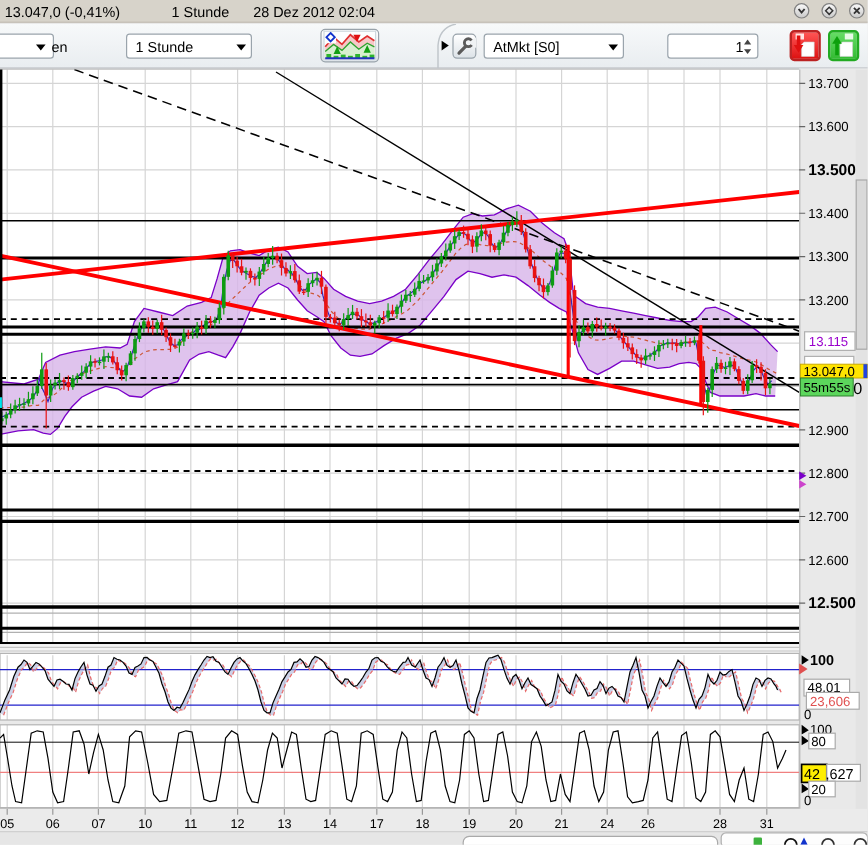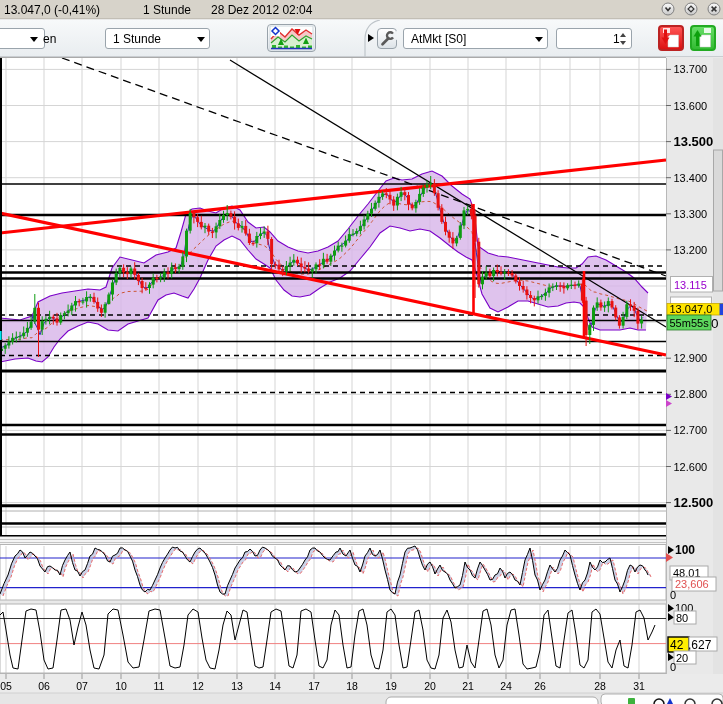--- a/index.html
+++ b/index.html
@@ -634,21 +634,21 @@
  </svg>
  <div style="position:absolute; left:368px; top:14px; width:0; height:0; border-top:4.5px solid transparent; border-bottom:4.5px solid transparent; border-left:6.5px solid #000;"></div>
  <div class="btn" style="left:377px; top:8px; width:20px; height:21px;">
   <svg width="19" height="19">
    <line x1="4.5" y1="15.2" x2="10.2" y2="9.5" stroke="#5a5a5a" stroke-width="2.7" stroke-linecap="round"></line>
    <circle cx="12.3" cy="6.6" r="3.3" fill="none" stroke="#5a5a5a" stroke-width="2.4"></circle>
    <polygon points="12.3,6.6 20,1 20,12" fill="#f0f3f5"></polygon>
    <circle cx="12.3" cy="6.6" r="1.6" fill="#f0f3f5" stroke="none"></circle>
   </svg>
  </div>
- <div class="dd" style="left:403px; width:145px;">
+ <div class="dd" style="left:403px; width:117px;">
       <span class="txt">AtMkt [S0]</span>
       <span class="arr"></span>
     </div>
  <div class="dd" style="left:556px; width:76px;">
       <span class="txt" style="left:56px;">1</span>
    <span style="position:absolute; right:5px; top:4px; width:0;height:0; border-left:3.5px solid transparent;border-right:3.5px solid transparent;border-bottom:4.5px solid #444;"></span>
    <span style="position:absolute; right:5px; top:12px; width:0;height:0; border-left:3.5px solid transparent;border-right:3.5px solid transparent;border-top:4.5px solid #444;"></span>
  </div>
  <div style="position:absolute; left:658px; top:5px; width:26px; height:26px; border:2px solid #b22; border-radius:4px; background:linear-gradient(#f55,#d11);">
   <svg width="22" height="22">

